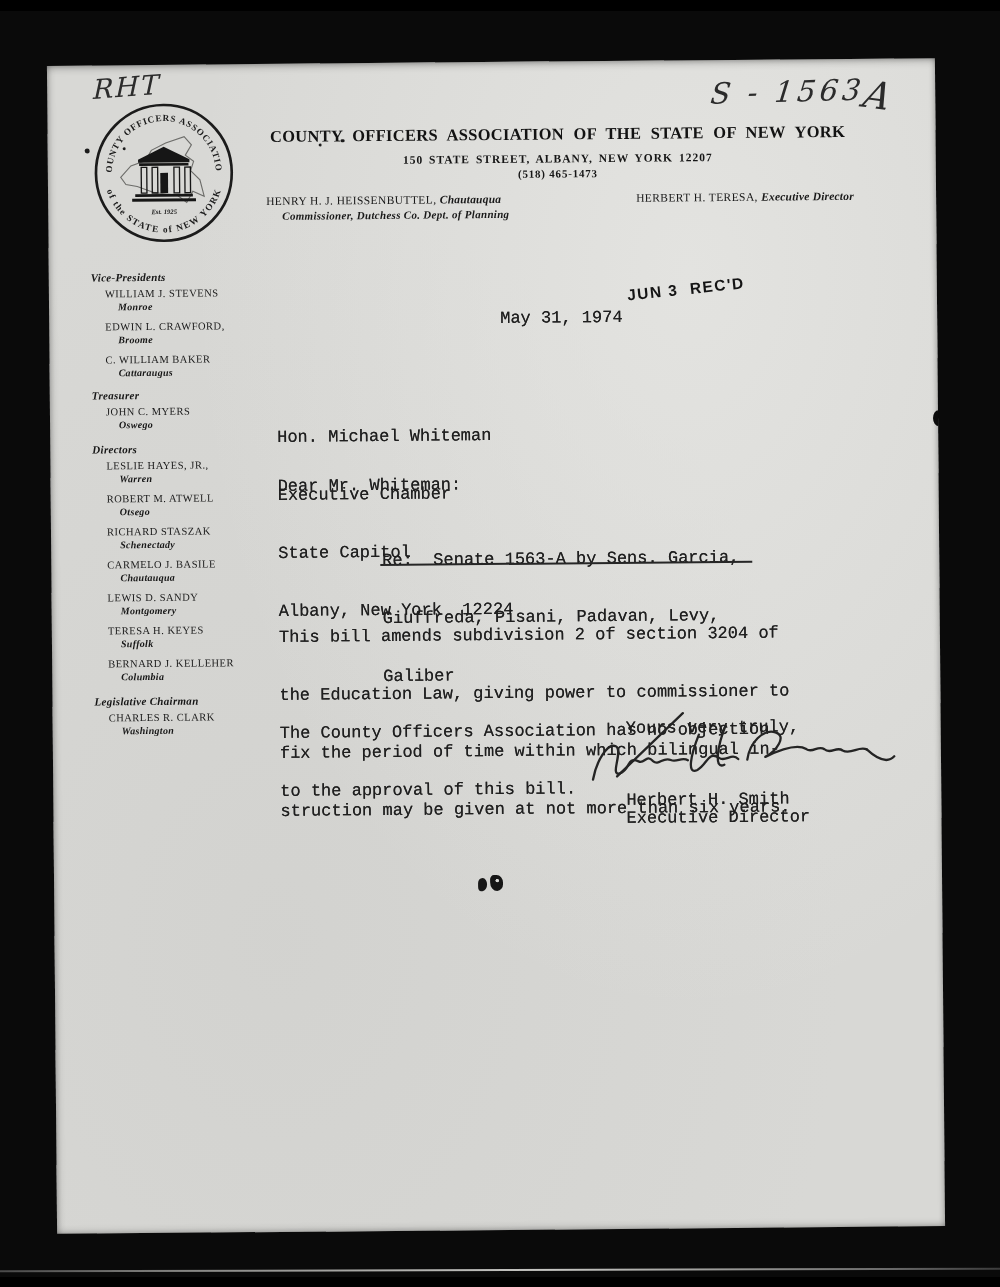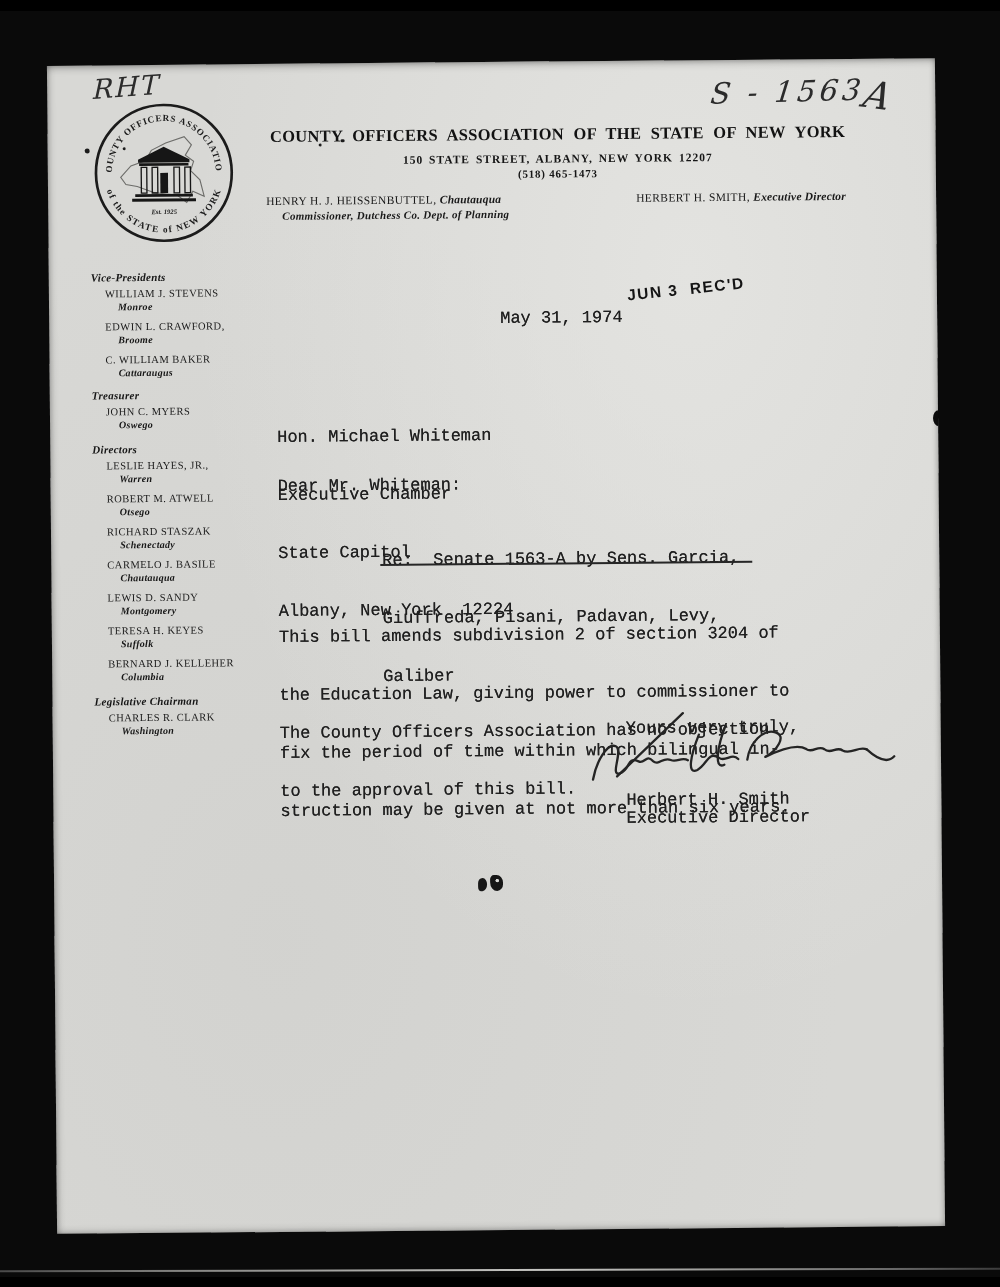--- a/index.html
+++ b/index.html
@@ -123,21 +123,21 @@
     <div class="speck" style="left:293px;top:76px;width:4px;height:2.5px;border-radius:40%;"></div>
     <div class="abs" id="edge-notch"></div>
 
     <div class="abs" id="lh-title">COUNTY OFFICERS ASSOCIATION OF THE STATE OF NEW YORK</div>
     <div class="abs" id="lh-address">150 STATE STREET, ALBANY, NEW YORK 12207</div>
     <div class="abs" id="lh-phone">(518) 465-1473</div>
 
     <div class="abs officer-line" id="lh-president"><span>HENRY H. J. HEISSENBUTTEL,</span>
       <span class="officer-title">Chautauqua</span></div>
     <div class="abs" id="lh-president-sub">Commissioner, Dutchess Co. Dept. of Planning</div>
-    <div class="abs officer-line" id="lh-execdir"><span>HERBERT H. SMITH,</span>
+    <div class="abs officer-line" id="lh-execdir"><span>HERBERT H. TERESA,</span>
       <span class="officer-title">Executive Director</span></div>
 
     <div class="abs" id="sidebar">
 
       <div class="sb-section" style="top:206px;">
         <div class="sb-heading">Vice-Presidents</div>
         <div class="sb-member">
           <div class="sb-name">WILLIAM J. STEVENS</div>
           <div class="sb-county">Monroe</div>
         </div>

